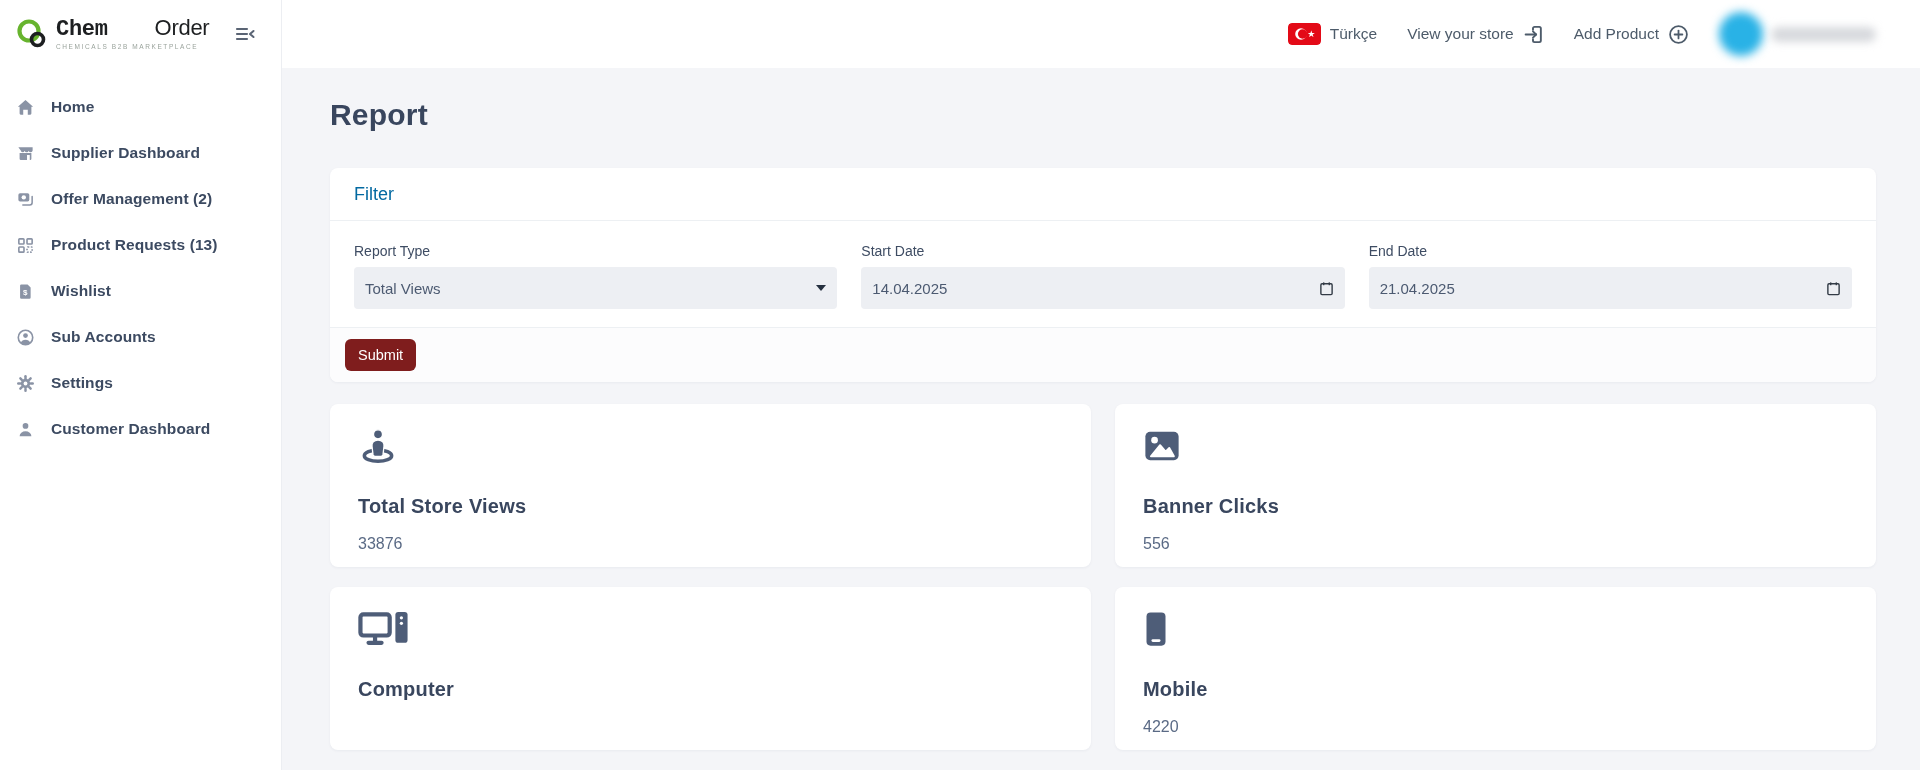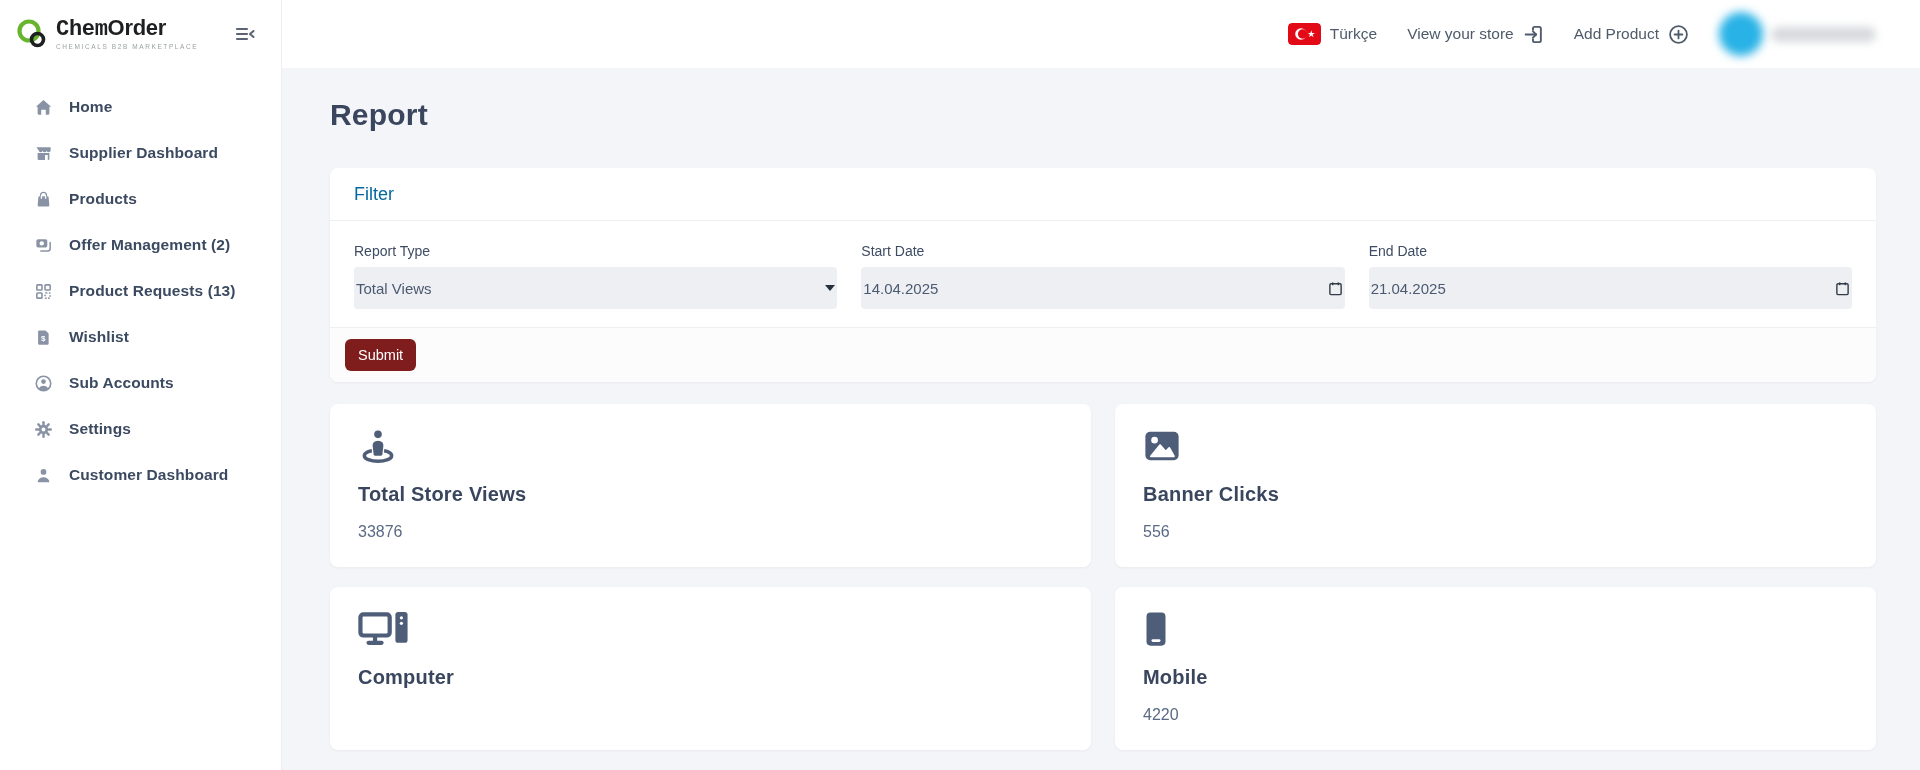--- a/index.html
+++ b/index.html
@@ -18,28 +18,28 @@
     display:flex; flex-direction:column;
   }
   .sidebar-header {
     height:68px; display:flex; align-items:center; justify-content:space-between;
     padding:0 20px 0 14px;
   }
   .logo { display:flex; align-items:center; gap:6px; cursor:pointer; }
   .logo-text { display:flex; flex-direction:column; line-height:1; }
   .logo-name { font-size:22px; color:#1d1f21; letter-spacing:-0.3px; }
   .logo-name b { font-weight:800;font-family:Liberation Mono, monospace; }
-  .logo-name span.light { font-weight:700; }
+  .logo-name span.light { font-weight:400;margin-left:47px; }
   .logo-tagline { font-size:6.5px; letter-spacing:1.6px; color:#9aa39c; margin-top:3px; text-transform:uppercase; }
   .collapse-btn { background:none; border:none; cursor:pointer; display:flex; align-items:center; padding:4px; }
 
   .nav { padding-top:16px; }
   .nav-item {
     height:46px; display:flex; align-items:center; gap:16px;
-    padding-left:34px; cursor:pointer;
+    padding-left:16px; cursor:pointer;
   }
   .nav-icon { width:19px; height:19px; display:flex; align-items:center; justify-content:center; flex:none; }
   .nav-label { font-size:15.5px; font-weight:700; color:#3c4a61; letter-spacing:0.1px; }
 
   
   .main { flex:1; display:flex; flex-direction:column; }
   .topbar {
     height:68px; background:#ffffff;
     display:flex; align-items:center; justify-content:flex-end;
     padding-right:44px; gap:30px;
@@ -72,21 +72,21 @@
     font-size:18px; font-weight:400; color:#0369a1;
   }
   .filter-card .card-body {
     padding:22px 24px 18px 24px;
     display:grid; grid-template-columns:1fr 1fr 1fr; gap:24px;
   }
   .field-label { font-size:14px; color:#3e4c63; margin-bottom:8px; }
   .field {
     height:42px; background:#edeff3; border-radius:4px;
     display:flex; align-items:center; justify-content:space-between;
-    padding:0 2px; cursor:pointer;
+    padding:0 11px; cursor:pointer;
     font-size:15px; color:#4c5a71;
   }
   .caret-down {
     width:0; height:0; border-left:5px solid transparent; border-right:5px solid transparent;
     border-top:6px solid #25303f;
   }
   .filter-card .card-footer {
     border-top:1px solid #edf0f3; background:#fcfcfd;
     padding:11px 15px; border-radius:0 0 8px 8px;
   }
@@ -95,21 +95,21 @@
     font-family:"Liberation Sans", sans-serif;
     font-size:14.5px; font-weight:500; padding:8px 13px; cursor:pointer;
   }
 
   .cards-grid {
     margin-top:22px;
     display:grid; grid-template-columns:1fr 1fr; gap:20px 24px;
   }
   .stat-card { height:163px; padding:23px 28px; }
   .stat-icon { height:40px; display:flex; align-items:flex-start; }
-  .stat-title { font-size:20px; font-weight:700; color:#39465e; margin-top:16px; letter-spacing:0.2px; }
+  .stat-title { font-size:20px; font-weight:700; color:#39465e; margin-top:28px; letter-spacing:0.2px; }
   .stat-value { font-size:16px; color:#5a6a85; margin-top:17px; }
 
   svg { display:block; }
 </style>
 </head>
 <body>
 
 <div class="app">
 
   <aside class="sidebar">
@@ -151,30 +151,20 @@
         <span class="nav-icon">
           <svg width="19" height="19" viewBox="0 0 20 20" fill="#8a93a5">
             <path d="M2.5 3.5 h15 v3.4 a2 2 0 0 1 -2 1.8 a2.1 2.1 0 0 1 -2.1-1.6 a2.2 2.2 0 0 1 -2.15 1.6 a2.2 2.2 0 0 1 -2.15-1.6 a2.1 2.1 0 0 1 -2.1 1.6 a2 2 0 0 1 -2-1.8 Z"></path>
             <path d="M3.8 9.6 h12.4 v6 a1.3 1.3 0 0 1 -1.3 1.3 H5.1 a1.3 1.3 0 0 1 -1.3-1.3 Z"></path>
             <rect x="11.6" y="11.6" width="2.9" height="5.3" fill="#ffffff"></rect>
           </svg>
         </span>
         <span class="nav-label">Supplier Dashboard</span>
       </div>
 
-      <div class="nav-item">
-        <span class="nav-icon">
-          <svg width="19" height="19" viewBox="0 0 20 20">
-            <path fill="#8a93a5" d="M6 6.5 h8 a1.4 1.4 0 0 1 1.4 1.25 l.75 8 A1.5 1.5 0 0 1 14.65 17.4 H5.35 a1.5 1.5 0 0 1 -1.5-1.65 l.75-8 A1.4 1.4 0 0 1 6 6.5 Z"></path>
-            <path fill="none" stroke="#8a93a5" stroke-width="1.5" d="M7 8 V5.5 a3 3 0 0 1 6 0 V8"></path>
-            <path fill="none" stroke="#ffffff" stroke-width="1.4" d="M7.8 9.2 V6.9 a2.2 2.2 0 0 1 4.4 0 V9.2"></path>
-          </svg>
-        </span>
-        <span class="nav-label">Products</span>
-      </div>
 
       <div class="nav-item">
         <span class="nav-icon">
           <svg width="19" height="19" viewBox="0 0 20 20">
             <rect x="2.5" y="3.5" width="11.5" height="8.5" rx="1.8" fill="#8a93a5"></rect>
             <circle cx="8.2" cy="7.7" r="2.3" fill="#ffffff"></circle>
             <path d="M17 6.8 v6.4 a2.6 2.6 0 0 1 -2.6 2.6 H7.2" fill="none" stroke="#8a93a5" stroke-width="1.6" stroke-linecap="round"></path>
           </svg>
         </span>
         <span class="nav-label">Offer Management (2)</span>

